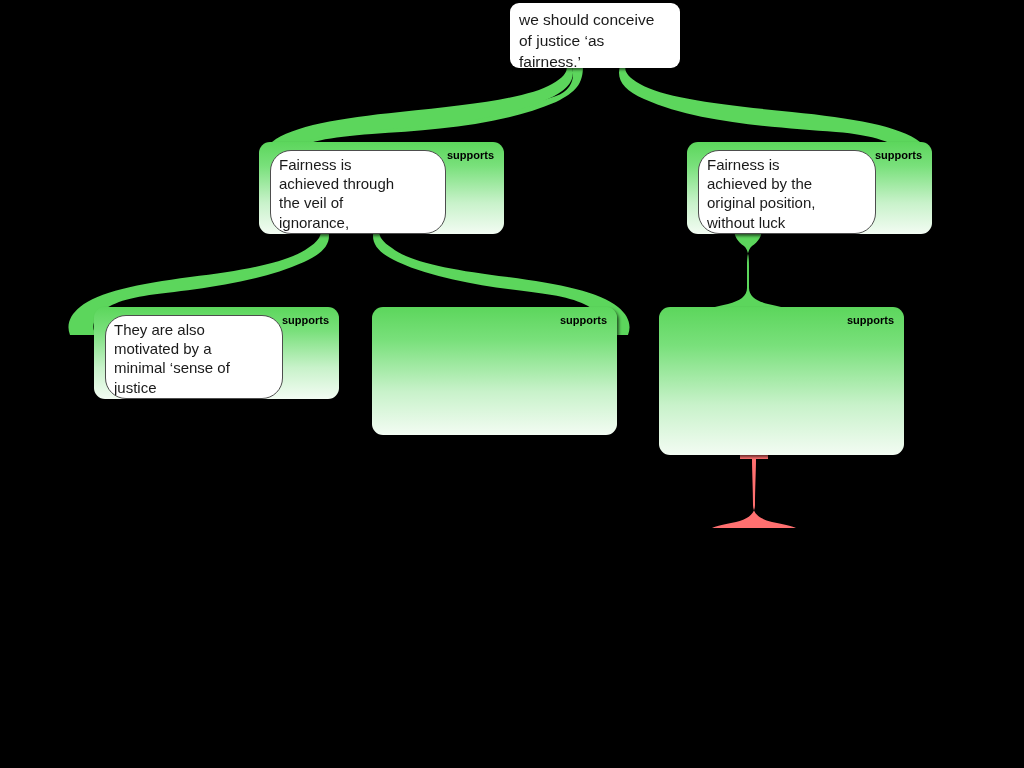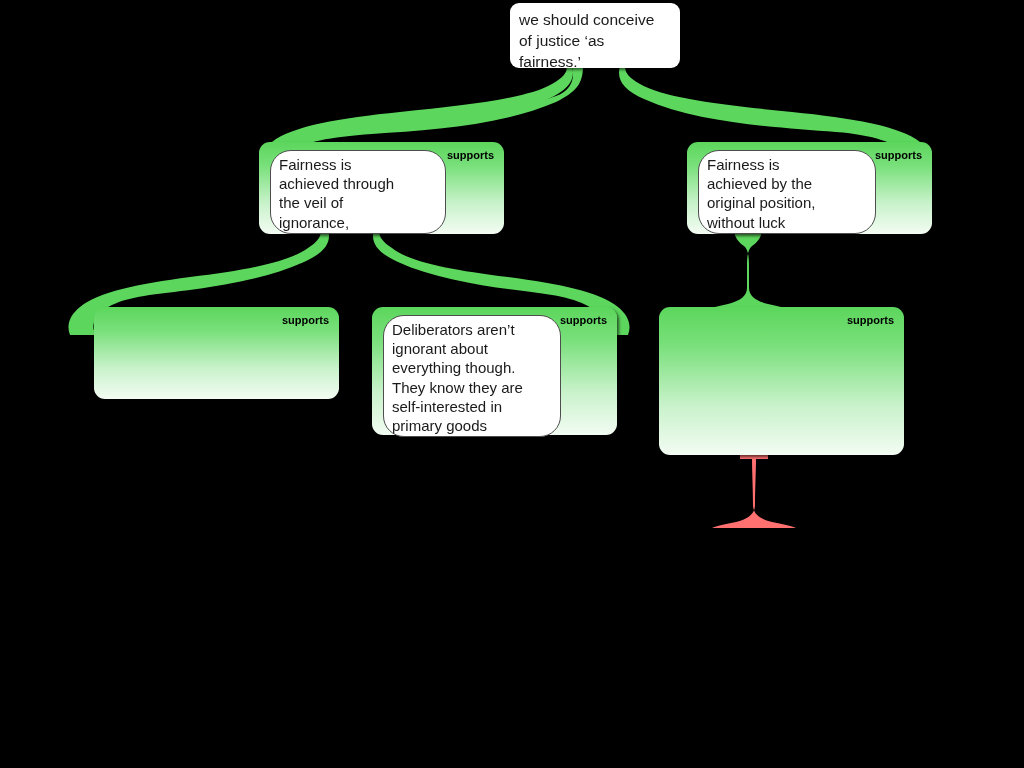--- a/index.html
+++ b/index.html
@@ -193,32 +193,30 @@
     <div class="inner-box" style="left:11px; top:8px; width:178px; height:84px;">
       <div class="node-text">Fairness is
 achieved by the
 original position,
 without luck</div>
     </div>
   </div>
 
   <div class="card supports" style="left:94px; top:307px; width:245px; height:92px;">
     <div class="relation-label">supports</div>
+    <div class="inner-box" style="left:11px; top:8px; width:178px; height:84px;">
+      <div class="node-text">They are also
+motivated by a
+minimal ‘sense of
+justice</div>
+    </div>
   </div>
 
   <div class="card supports" style="left:372px; top:307px; width:245px; height:128px;">
     <div class="relation-label">supports</div>
-    <div class="inner-box" style="left:11px; top:8px; width:178px; height:122px;">
-      <div class="node-text">Deliberators aren’t
-ignorant about
-everything though.
-They know they are
-self-interested in
-primary goods</div>
-    </div>
   </div>
 
   <div class="card supports" style="left:659px; top:307px; width:245px; height:148px;">
     <div class="relation-label">supports</div>
   </div>
 
 
 </div>
 
 </body></html>

